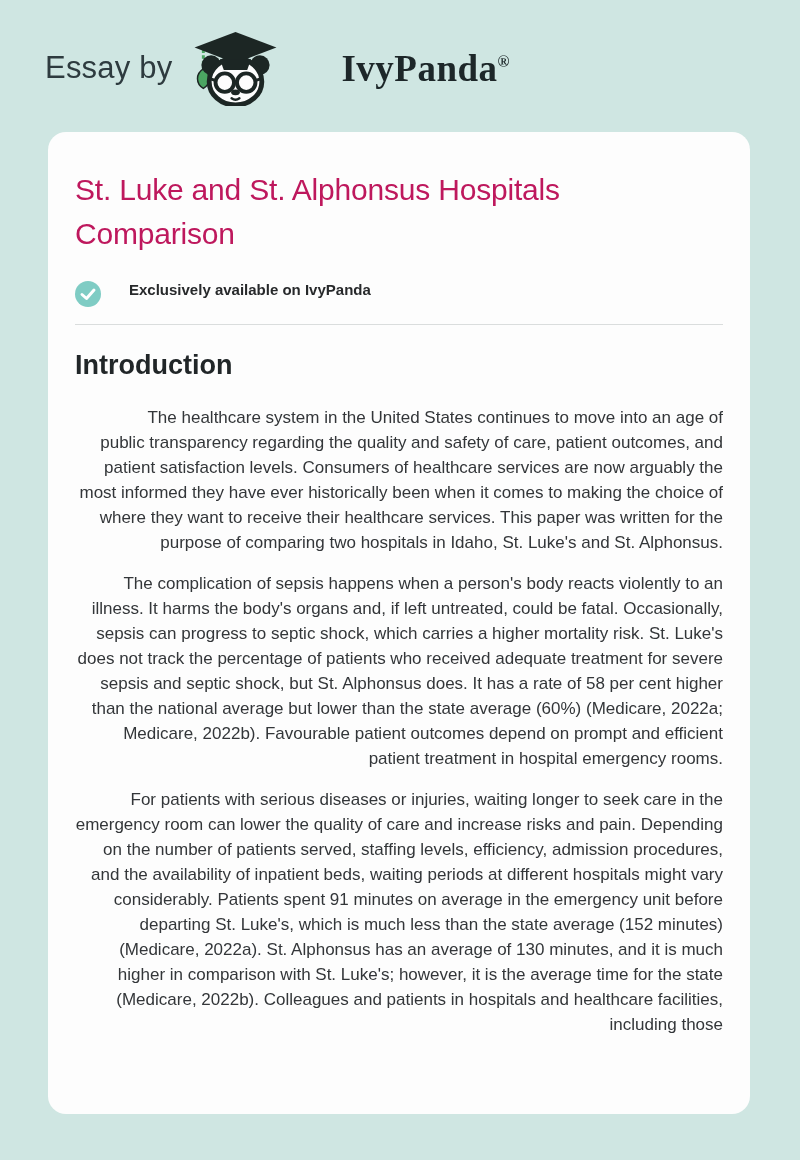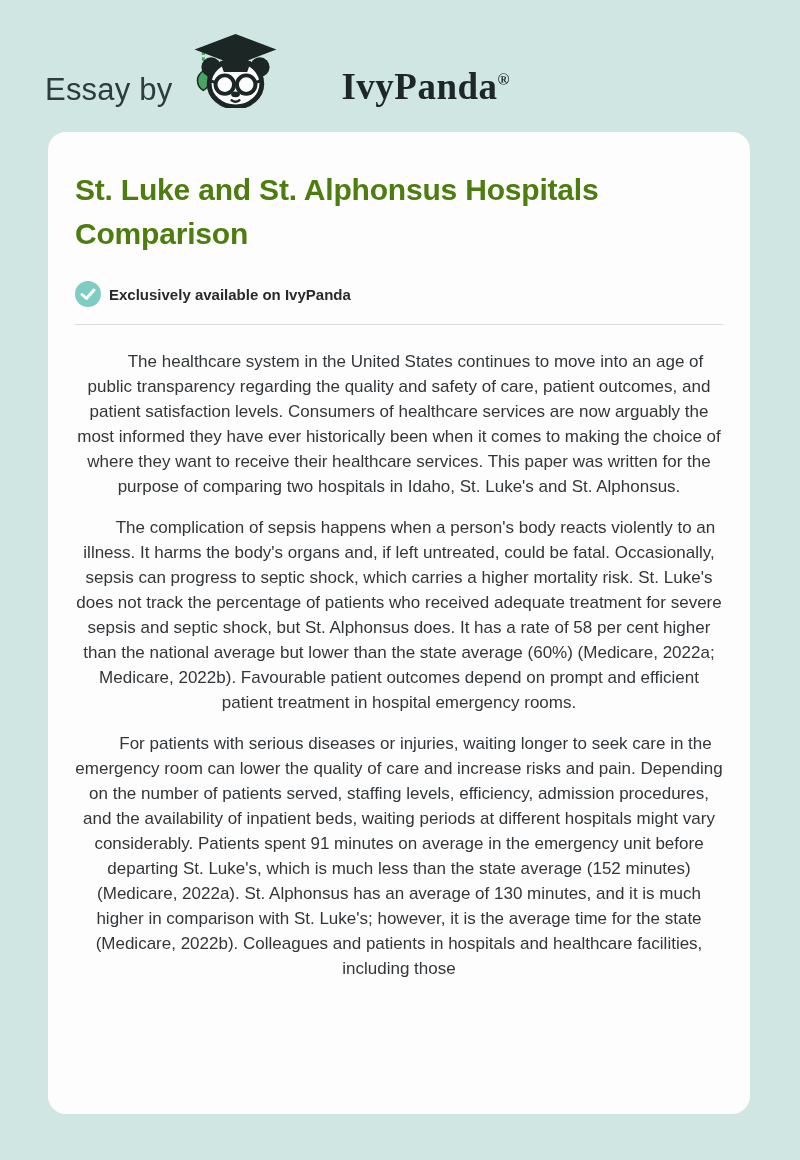--- a/index.html
+++ b/index.html
@@ -8,21 +8,21 @@
   }
   body {
     width: 800px;
     height: 1160px;
     background: #cfe6e2;
     font-family: "Liberation Sans", "DejaVu Sans", sans-serif;
     overflow: hidden;
   }
   .site-header {
     display: flex;
-    align-items: flex-end;
+    align-items: center;
     padding: 28px 0 0 45px;
     height: 80px;
   }
   .essay-by {
     font-size: 31px;
     color: #2e3b3f;
     letter-spacing: 0.2px;
   }
   .logo {
     display: inline-flex;
@@ -48,28 +48,28 @@
     min-height: 982px;
     margin: 24px 0 0 48px;
     background: #fdfdfd;
     border-radius: 18px;
     padding: 36px 27px 60px 27px;
   }
   h1.essay-title {
     margin: 0 0 26px 0;
     font-size: 30px;
     line-height: 1.45;
-    font-weight: 700;
-    color: #4d7c0f;
+    font-weight: 400;
+    color: #be185d;
     letter-spacing: -0.2px;
   }
   .badge-row {
     display: flex;
-    align-items: center;
-    gap: 8px;
+    align-items: flex-start;
+    gap: 28px;
     margin-bottom: 17px;
   }
   .check-circle {
     flex: 0 0 auto;
     width: 26px;
     height: 26px;
     border-radius: 50%;
     display: flex;
     align-items: center;
     justify-content: center;
@@ -90,21 +90,21 @@
     line-height: 1.2;
     font-weight: 700;
     color: #212628;
   }
   p.body-paragraph {
     margin: 0 0 16px 0;
     font-size: 17px;
     line-height: 25px;
     color: #333639;
     text-indent: 33px;
-    text-align: center;
+    text-align: right;
   }
 </style>
 </head>
 <body>
 
 <div class="page">
 
   <header class="site-header">
     <span class="essay-by">Essay by</span>
     <span class="logo">
@@ -143,20 +143,21 @@
       <span class="check-circle" style="background:#7fccc4;">
         <svg width="26" height="26" viewBox="0 0 26 26" xmlns="http://www.w3.org/2000/svg" aria-hidden="true">
           <polyline points="7,13.5 11.5,17.5 19,9" fill="none" stroke="#ffffff" stroke-width="3" stroke-linecap="round" stroke-linejoin="round"></polyline>
         </svg>
       </span>
       <span class="badge-label">Exclusively available on IvyPanda</span>
     </div>
 
     <hr class="divider">
 
+    <h2 class="section-heading">Introduction</h2>
     <p class="body-paragraph">The healthcare system in the United States continues to move into an age of public transparency regarding the quality and safety of care, patient outcomes, and patient satisfaction levels. Consumers of healthcare services are now arguably the most informed they have ever historically been when it comes to making the choice of where they want to receive their healthcare services. This paper was written for the purpose of comparing two hospitals in Idaho, St. Luke's and St. Alphonsus.</p>
 
     <p class="body-paragraph">The complication of sepsis happens when a person's body reacts violently to an illness. It harms the body's organs and, if left untreated, could be fatal. Occasionally, sepsis can progress to septic shock, which carries a higher mortality risk. St. Luke's does not track the percentage of patients who received adequate treatment for severe sepsis and septic shock, but St. Alphonsus does. It has a rate of 58 per cent higher than the national average but lower than the state average (60%) (Medicare, 2022a; Medicare, 2022b). Favourable patient outcomes depend on prompt and efficient patient treatment in hospital emergency rooms.</p>
     <p class="body-paragraph">For patients with serious diseases or injuries, waiting longer to seek care in the emergency room can lower the quality of care and increase risks and pain. Depending on the number of patients served, staffing levels, efficiency, admission procedures, and the availability of inpatient beds, waiting periods at different hospitals might vary considerably. Patients spent 91 minutes on average in the emergency unit before departing St. Luke's, which is much less than the state average (152 minutes) (Medicare, 2022a). St. Alphonsus has an average of 130 minutes, and it is much higher in comparison with St. Luke's; however, it is the average time for the state (Medicare, 2022b). Colleagues and patients in hospitals and healthcare facilities, including those</p>
 
   </main>
 
 </div>
 
 </body></html>

